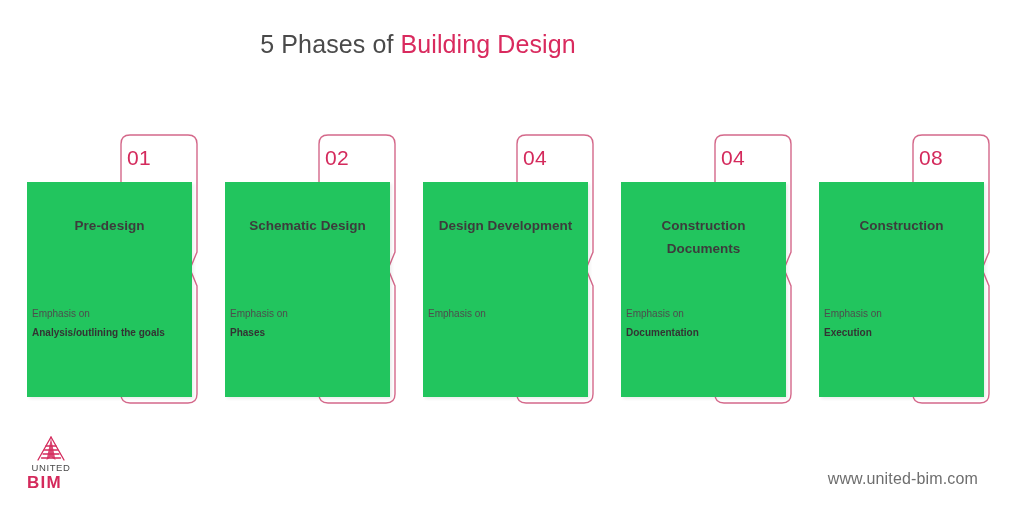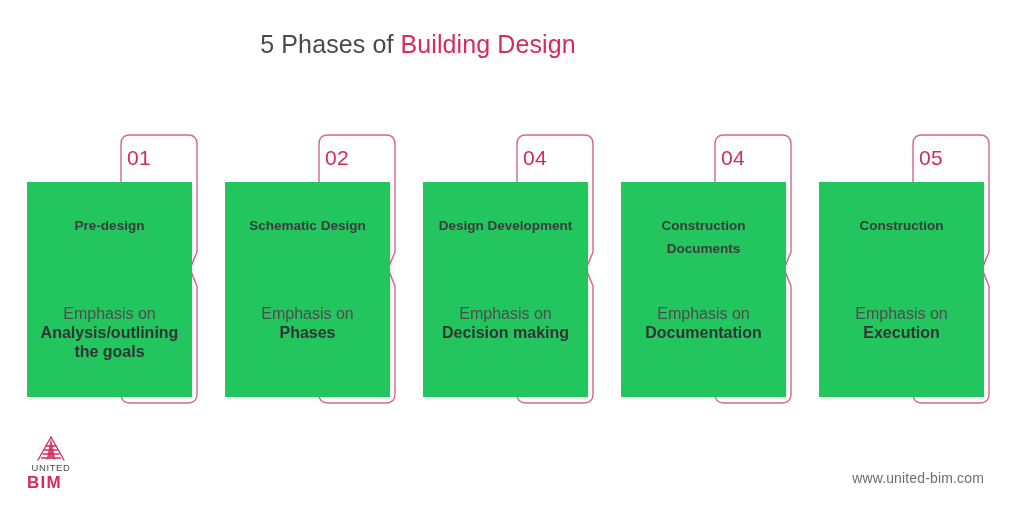--- a/index.html
+++ b/index.html
@@ -93,22 +93,21 @@
     color: #3c3c3c;
     line-height: 23px;
   }
 
   .card-emphasis {
     position: absolute;
     left: 0;
     top: 122px;
     width: 165px;
     padding: 0 5px;
-    text-align: center;
-    font-size: 16px;
+    font-size: 10px;
     font-weight: 400;
     color: #4d4d4d;
     line-height: 19px;
   }
   .card-emphasis .strong {
     display: block;
     font-weight: bold;
     color: #333333;
   }
 
@@ -145,23 +144,23 @@
     top: 37px;
     width: 48px;
     font-size: 17px;
     font-weight: bold;
     color: #d42a5c;
     letter-spacing: 1.2px;
   }
 
   .site-url {
     position: absolute;
-    right: 40px;
+    right: 46px;
     top: 470px;
-    font-size: 14px;
+    font-size: 16px;
     color: #6e6e6e;
     letter-spacing: 0.15px;
     margin-left: 24px;
   }
 </style>
 </head>
 <body>
 
 <div class="title">
   <span>5 Phases of </span><span class="accent">Building Design</span>
@@ -205,21 +204,20 @@
     <div class="outline">
       <svg viewBox="0 0 78 270" preserveAspectRatio="none" aria-hidden="true">
         <path d="M 10 1 L 68 1 Q 77 1 77 10 L 77 118 L 70 135 L 77 152 L 77 260 Q 77 269 68 269 L 10 269 Q 1 269 1 260 L 1 10 Q 1 1 10 1 Z" fill="none" stroke="#d4688a" stroke-width="1.4"></path>
       </svg>
     </div>
     <div class="phase-number">04</div>
     <div class="card">
       <div class="card-title">Design Development</div>
       <div class="card-emphasis">
         <span>Emphasis on</span>
-        <span class="strong">Decision making</span>
       </div>
     </div>
   </div>
 
   <div class="phase" style="left:621px;">
     <div class="outline">
       <svg viewBox="0 0 78 270" preserveAspectRatio="none" aria-hidden="true">
         <path d="M 10 1 L 68 1 Q 77 1 77 10 L 77 118 L 70 135 L 77 152 L 77 260 Q 77 269 68 269 L 10 269 Q 1 269 1 260 L 1 10 Q 1 1 10 1 Z" fill="none" stroke="#d4688a" stroke-width="1.4"></path>
       </svg>
     </div>
@@ -232,21 +230,21 @@
       </div>
     </div>
   </div>
 
   <div class="phase" style="left:819px;">
     <div class="outline">
       <svg viewBox="0 0 78 270" preserveAspectRatio="none" aria-hidden="true">
         <path d="M 10 1 L 68 1 Q 77 1 77 10 L 77 118 L 70 135 L 77 152 L 77 260 Q 77 269 68 269 L 10 269 Q 1 269 1 260 L 1 10 Q 1 1 10 1 Z" fill="none" stroke="#d4688a" stroke-width="1.4"></path>
       </svg>
     </div>
-    <div class="phase-number">05</div>
+    <div class="phase-number">08</div>
     <div class="card">
       <div class="card-title">Construction</div>
       <div class="card-emphasis">
         <span>Emphasis on</span>
         <span class="strong">Execution</span>
       </div>
     </div>
   </div>
 
 </div>

